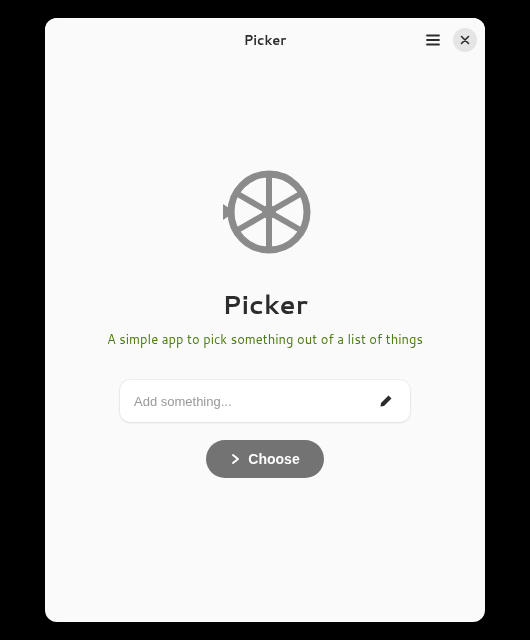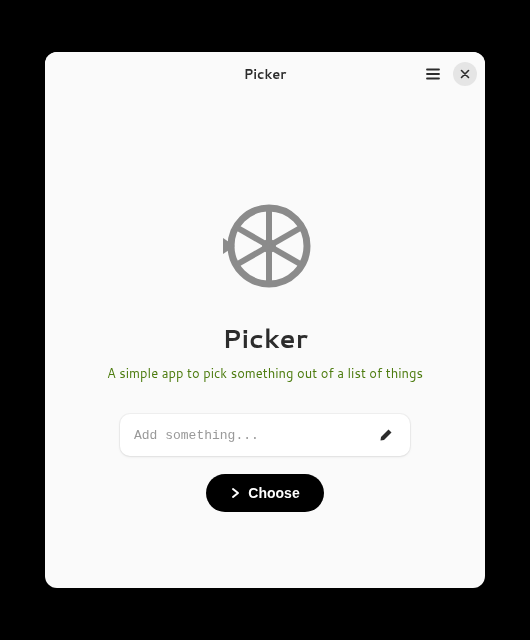--- a/index.html
+++ b/index.html
@@ -11,21 +11,21 @@
       background: #000;
       width: 530px;
       height: 640px;
       display: flex;
       align-items: center;
       justify-content: center;
       font-family: -apple-system, BlinkMacSystemFont, "Segoe UI", Cantarell, sans-serif;
     }
     .window {
       width: 440px;
-      height: 536px;
+      height: 604px;
       background: #fafafa;
       border-radius: 12px;
       overflow: hidden;
       display: flex;
       flex-direction: column;
       box-shadow: 0 4px 20px rgba(0,0,0,0.3);
     }
     .titlebar {
       height: 44px;
       display: flex;
@@ -104,35 +104,34 @@
       padding: 0 14px;
       margin-bottom: 18px;
     }
     .text-input {
       flex: 1;
       border: none;
       outline: none;
       font-size: 13px;
       color: #c2410c;
       background: transparent;
-      font-family: Liberation Mono, monospace;
     }
     .text-input::placeholder {
       color: #999;
     }
     .edit-icon-btn {
       width: 20px;
       height: 20px;
       display: flex;
       align-items: center;
       justify-content: center;
       cursor: pointer;
     }
     .choose-btn {
-      background: #000000;
+      background: #737373;
       color: #fff;
       border: none;
       border-radius: 22px;
       height: 38px;
       padding: 0 24px;
       font-size: 14px;
       font-weight: 700;
       display: flex;
       align-items: center;
       gap: 8px;

